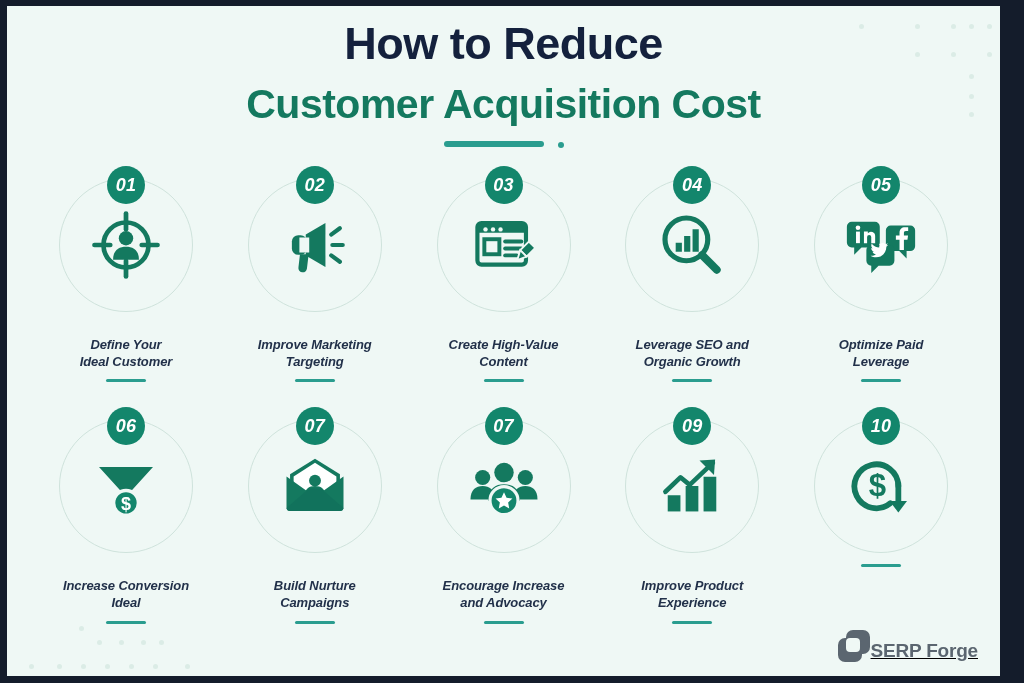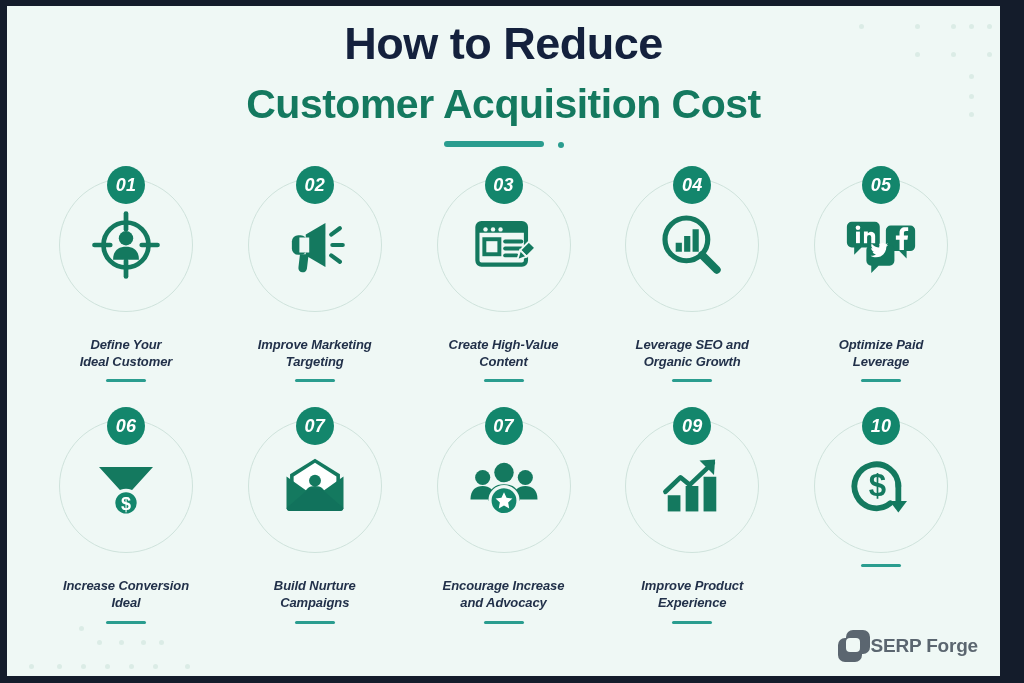--- a/index.html
+++ b/index.html
@@ -160,22 +160,23 @@
     border-radius: 2px;
     background: #2a9d8f;
   }
 
   
   .logo {
     position: absolute;
     right: 22px;
     bottom: 14px;
     display: flex;
-    align-items: center;
+    align-items: flex-end;
     gap: 1px;
+    text-decoration: underline;
   }
   .logo-mark {
     position: relative;
     width: 32px;
     height: 32px;
   }
   .logo-mark .sq-back {
     position: absolute;
     left: 8px; top: 0;
     width: 24px; height: 24px;

